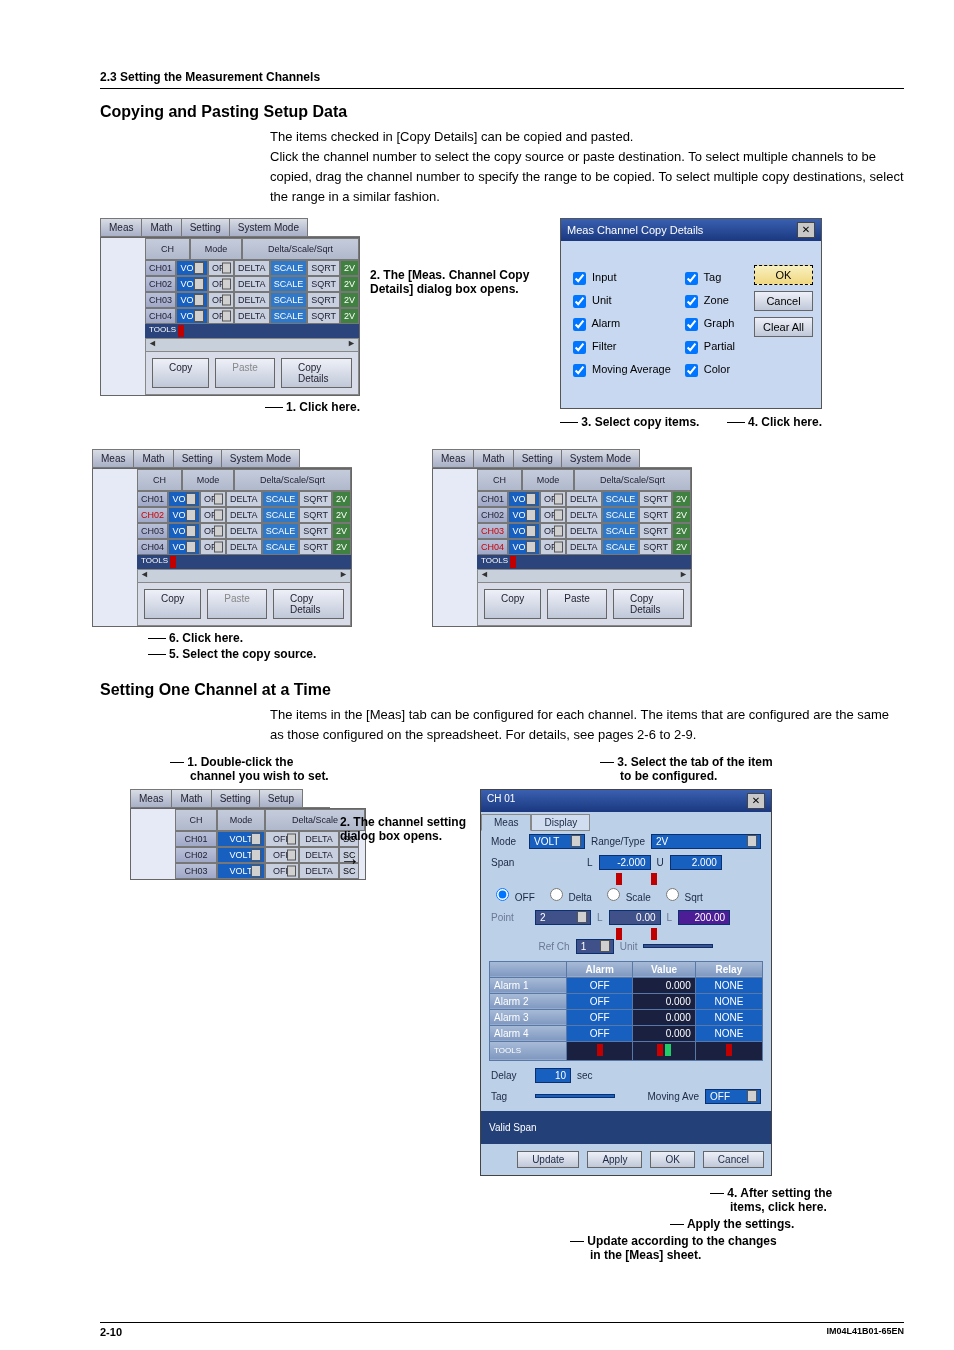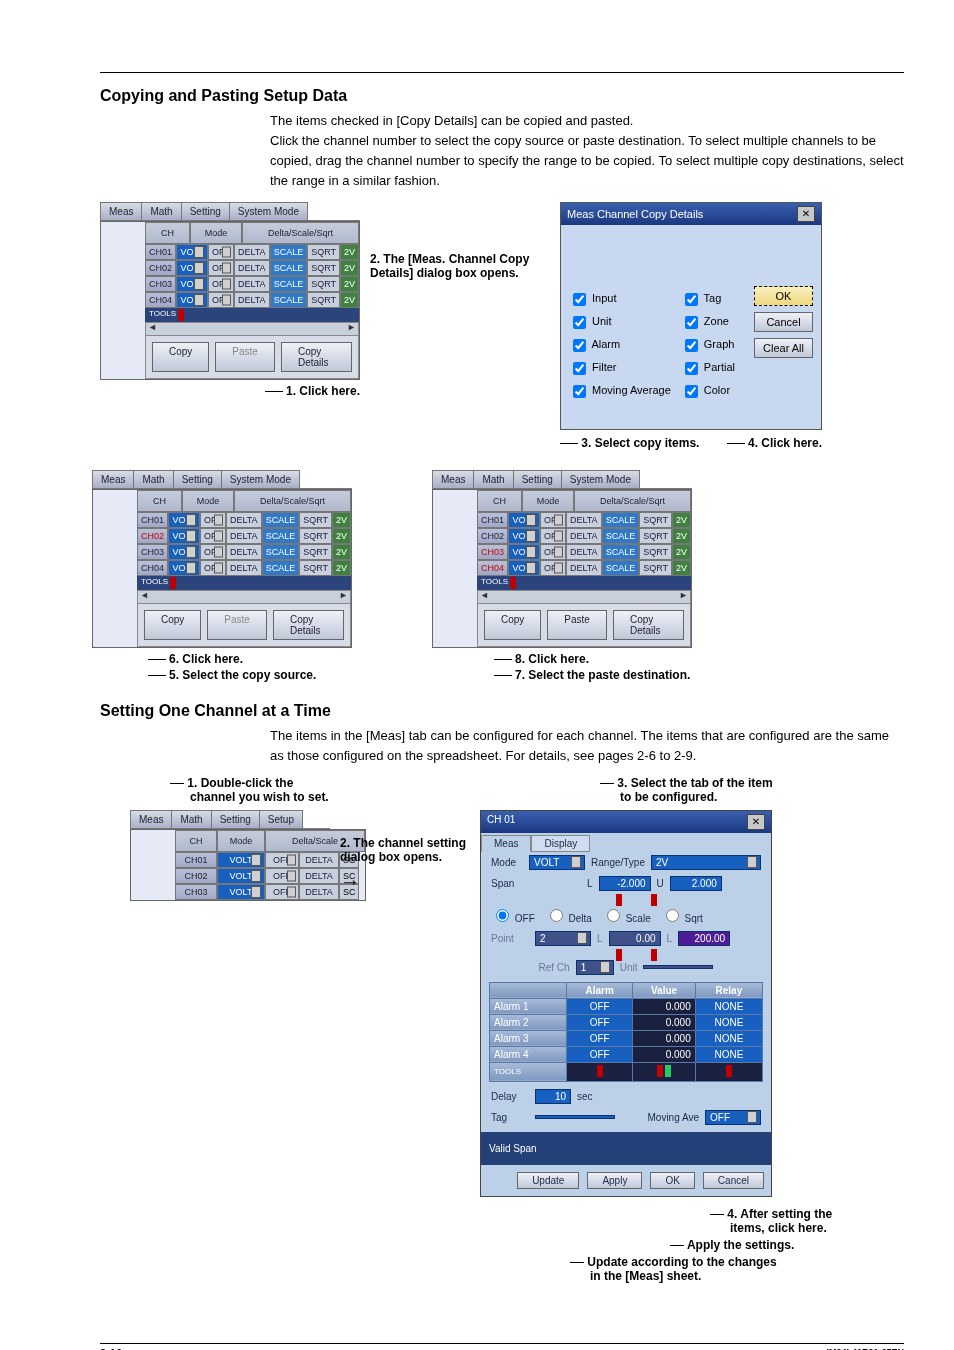--- a/index.html
+++ b/index.html
@@ -122,21 +122,21 @@
   .dlg-title {
     background: linear-gradient(#3a60b0,#1a3880);
     color:#fff;
     padding: 3px 6px;
     display:flex; justify-content:space-between; align-items:center;
   }
   .dlg-title .x {
     background:#c8c8c8; color:#000; width:16px; height:14px; display:flex; align-items:center; justify-content:center;
     border:1px solid #444; font-size:10px;
   }
-  .dlg-body { display:flex; padding:24px 8px; gap:10px;margin-top:37px; }
+  .dlg-body { display:flex; padding:24px 8px; gap:10px; }
   .dlg-col { flex:1; }
   .chk { margin: 4px 0; color:#000; white-space:nowrap;}
   .chk input { vertical-align:middle; }
   .dlg-btns { display:flex; flex-direction:column; gap:6px;}
   .dlg-btn {
     font-size:11px; padding:3px 8px;
     background: linear-gradient(#eef0f8,#c0c8d8);
     border:1px solid #666; text-align:center;
   }
   .dlg-btn.primary { border:1px dashed #000; background:linear-gradient(#f8f0c0,#f0d880);}
@@ -203,20 +203,21 @@
   .page-footer .right { font-weight:bold; font-size: 9px; }
 
   .section2-figs { display:flex; gap:10px; align-items:flex-start; margin-top:10px;}
   .stack-notes { display:flex; flex-direction:column; gap:3px; font-weight:bold; font-size:12px; text-align:left;}
   .tick-red { width:6px; height:12px; background:#c00000; display:inline-block;}
 </style>
 </head>
 <body>
 
 <div class="page">
+  <div class="section-header">2.3  Setting the Measurement Channels</div>
   <hr class="header-line">
 
   <div class="h2">Copying and Pasting Setup Data</div>
   <div class="body-text" style="white-space:pre-line;">The items checked in [Copy Details] can be copied and pasted.
 Click the channel number to select the copy source or paste destination. To select multiple channels to be copied, drag the channel number to specify the range to be copied. To select multiple copy destinations, select the range in a similar fashion.</div>
 
   <div class="figures">
     <div class="row1">
 
       <div class="panel-group" style="width:260px;">
@@ -451,24 +452,20 @@
                 <span>TOOLS</span> 
                 <span class="tick-red"></span>
               </div>
             <div class="scrollbar-row"></div>
             <div class="btnbar">
               <div class="btn">Copy</div>
               <div class="btn">Paste</div>
               <div class="btn">Copy Details</div>
             </div>
           </div>
-        </div>
-        <div class="callout-stack" style="margin-top:4px; margin-left:60px;">
-          <div><span class="linespan" style="width:18px;"></span> <span>8. Click here.</span></div>
-          <div><span class="linespan" style="width:18px;"></span> <span>7. Select the paste destination.</span></div>
         </div>
       </div>
     </div>
   </div>
 
   <div class="h2">Setting One Channel at a Time</div>
   <div class="body-text">The items in the [Meas] tab can be configured for each channel. The items that are configured are the same as those configured on the spreadsheet. For details, see pages 2-6 to 2-9.</div>
 
   <div class="section2-figs">
     <div style="width:200px; margin-left:30px;">

